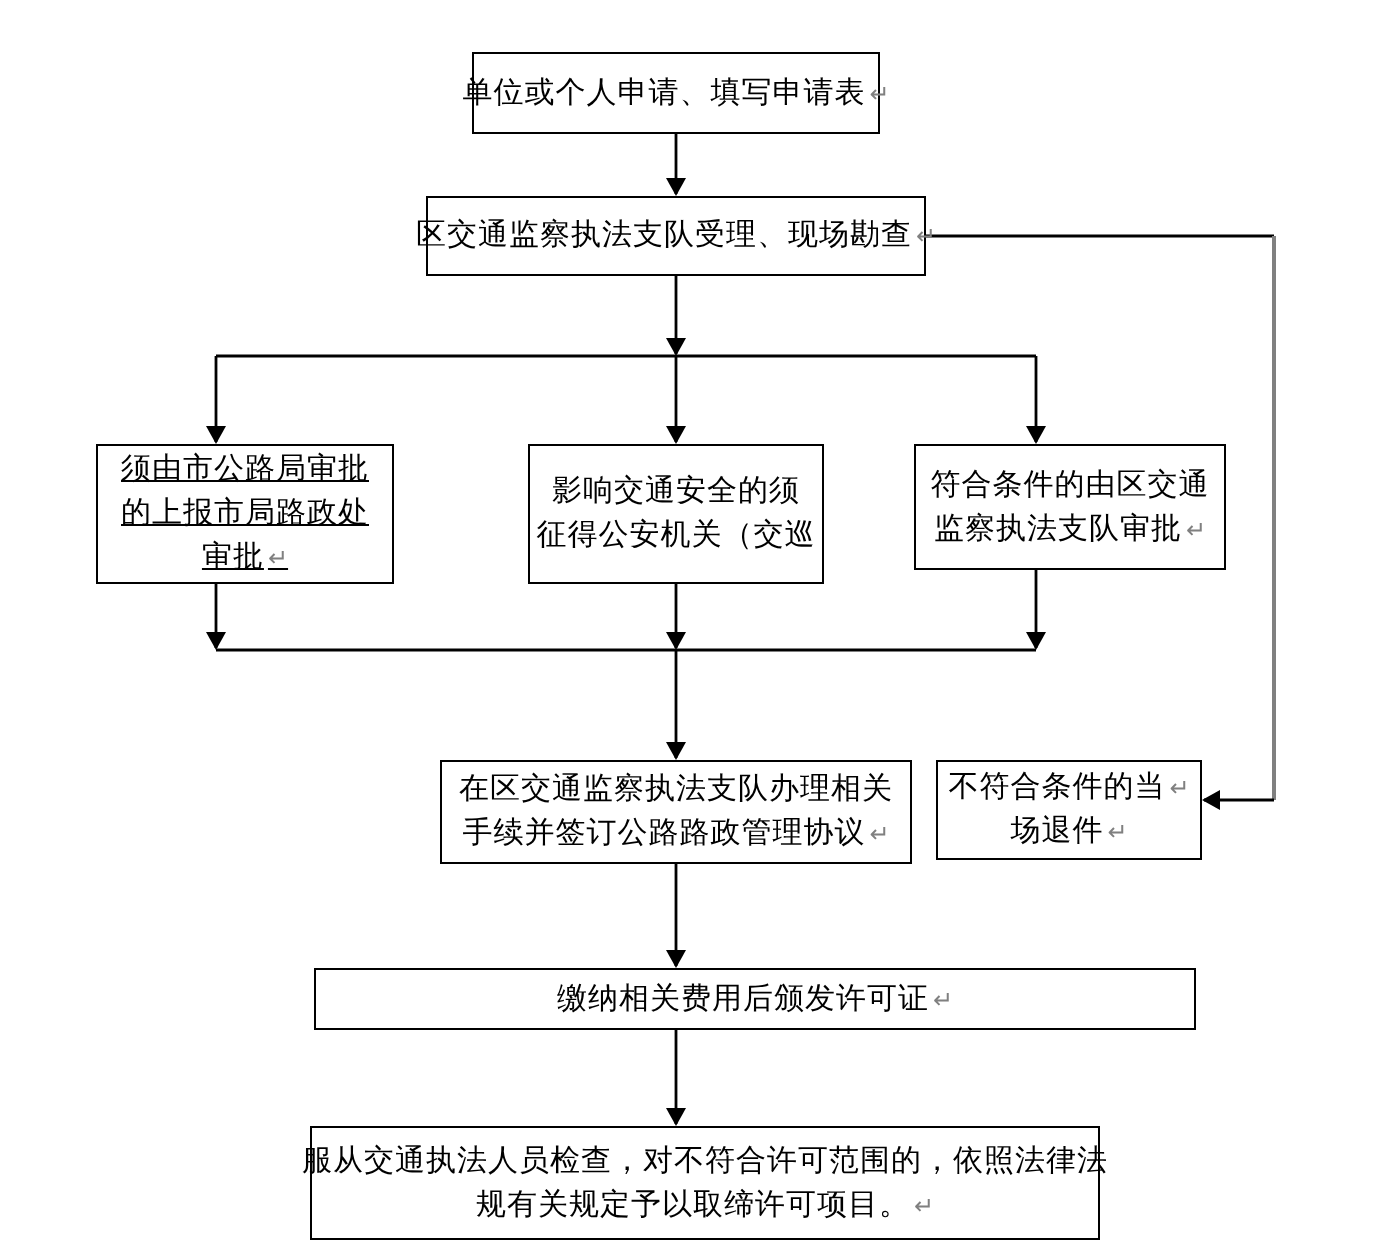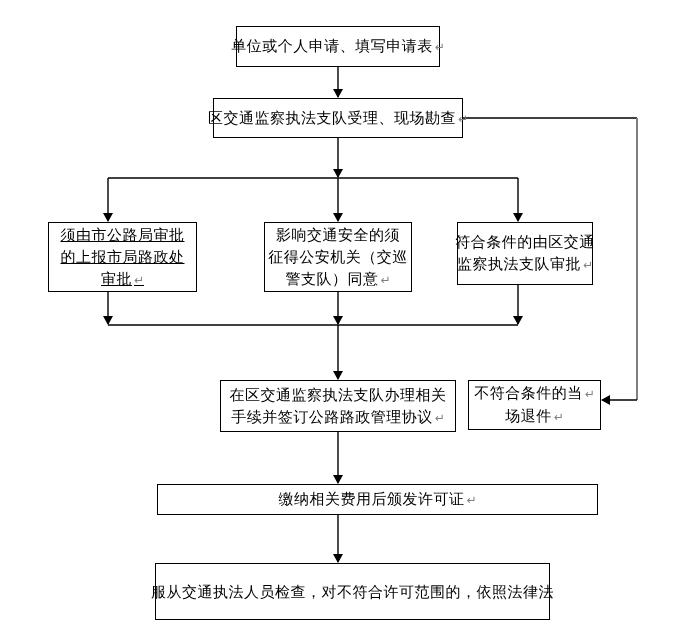--- a/index.html
+++ b/index.html
@@ -110,39 +110,39 @@
 
   <div class="node" style="left:48px;top:222px;width:149px;height:70px;text-decoration:underline;">
     <div class="tline"><span>须由市公路局审批</span></div>
     <div class="tline"><span>的上报市局路政处</span></div>
     <div class="tline"><span>审批</span><span class="rmark">↵</span></div>
   </div>
 
   <div class="node" style="left:264px;top:222px;width:148px;height:70px;text-align:right;">
     <div class="tline"><span>影响交通安全的须</span></div>
     <div class="tline"><span>征得公安机关（交巡</span></div>
-    <div class="tline"><span>警支队）同意</span><span class="rmark">↵</span></div>
   </div>
 
-  <div class="node" style="left:457px;top:222px;width:136px;height:63px;">
+  <div class="node" style="left:457px;top:222px;width:156px;height:63px;">
     <div class="tline"><span>符合条件的由区交通</span></div>
     <div class="tline"><span>监察执法支队审批</span><span class="rmark">↵</span></div>
   </div>
 
   <div class="node" style="left:220px;top:380px;width:236px;height:52px;">
     <div class="tline"><span>在区交通监察执法支队办理相关</span></div>
     <div class="tline"><span>手续并签订公路路政管理协议</span><span class="rmark">↵</span></div>
   </div>
 
   <div class="node" style="left:468px;top:380px;width:133px;height:50px;">
     <div class="tline"><span>不符合条件的当</span><span class="rmark">↵</span></div>
     <div class="tline"><span>场退件</span><span class="rmark">↵</span></div>
   </div>
 
   <div class="node" style="left:157px;top:484px;width:441px;height:31px;">
     <div class="tline"><span>缴纳相关费用后颁发许可证</span><span class="rmark">↵</span></div>
   </div>
 
   <div class="node" style="left:155px;top:563px;width:395px;height:57px;">
     <div class="tline"><span>服从交通执法人员检查，对不符合许可范围的，依照法律法</span></div>
+    <div class="tline"><span>规有关规定予以取缔许可项目。</span><span class="rmark">↵</span></div>
   </div>
 
 </div>
 
 </body></html>

